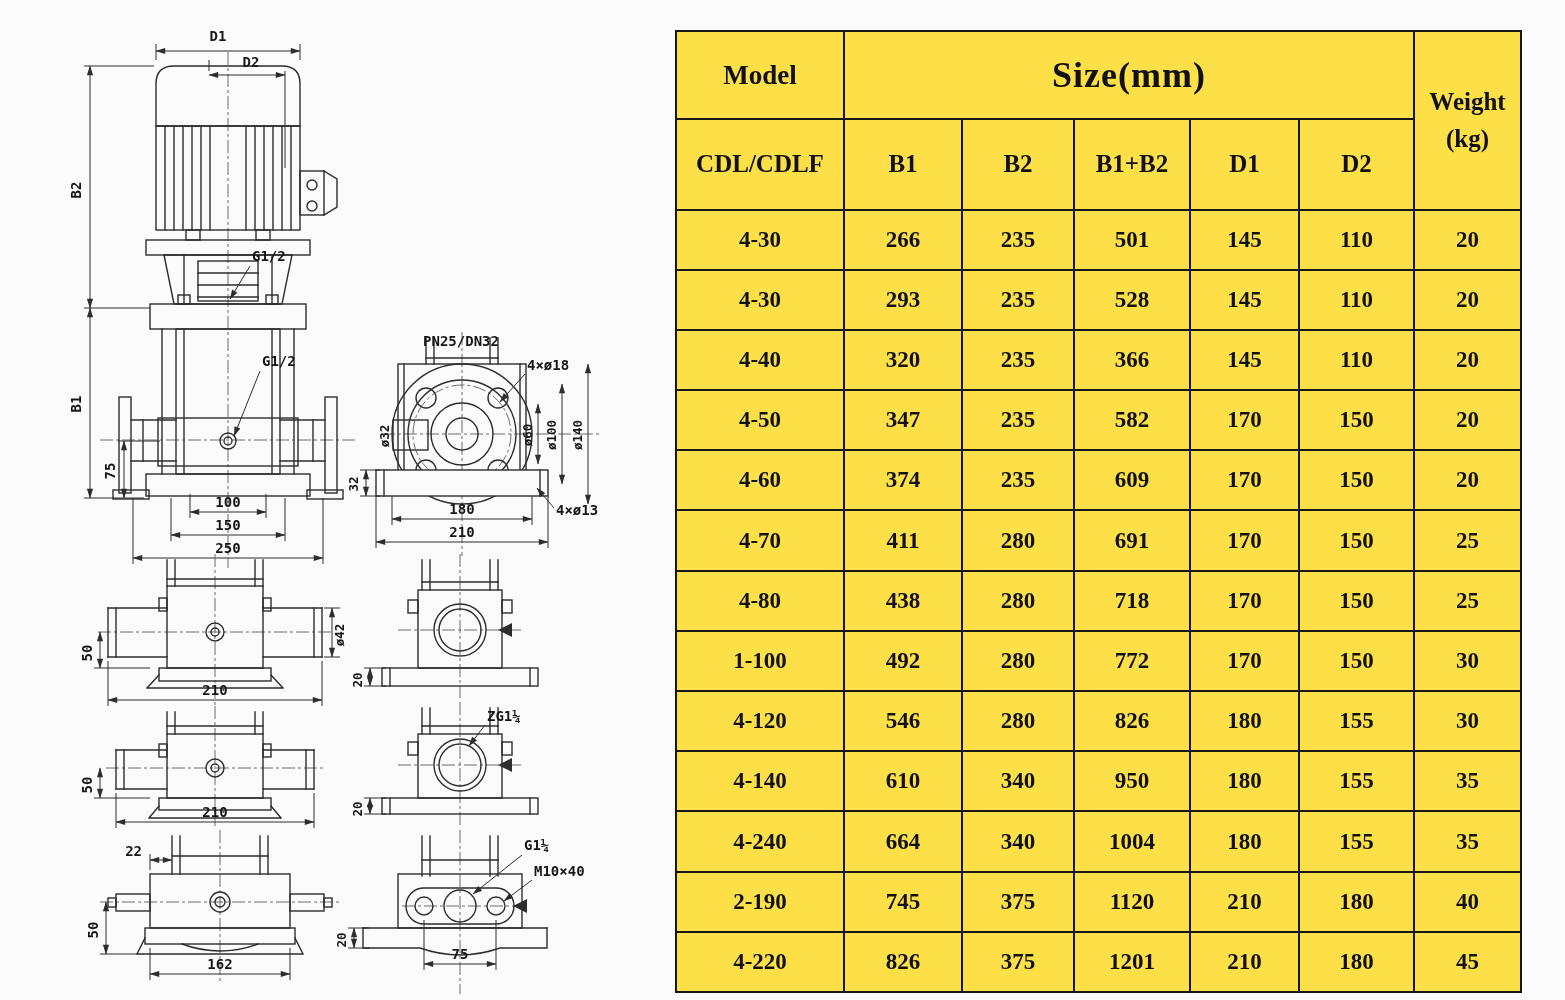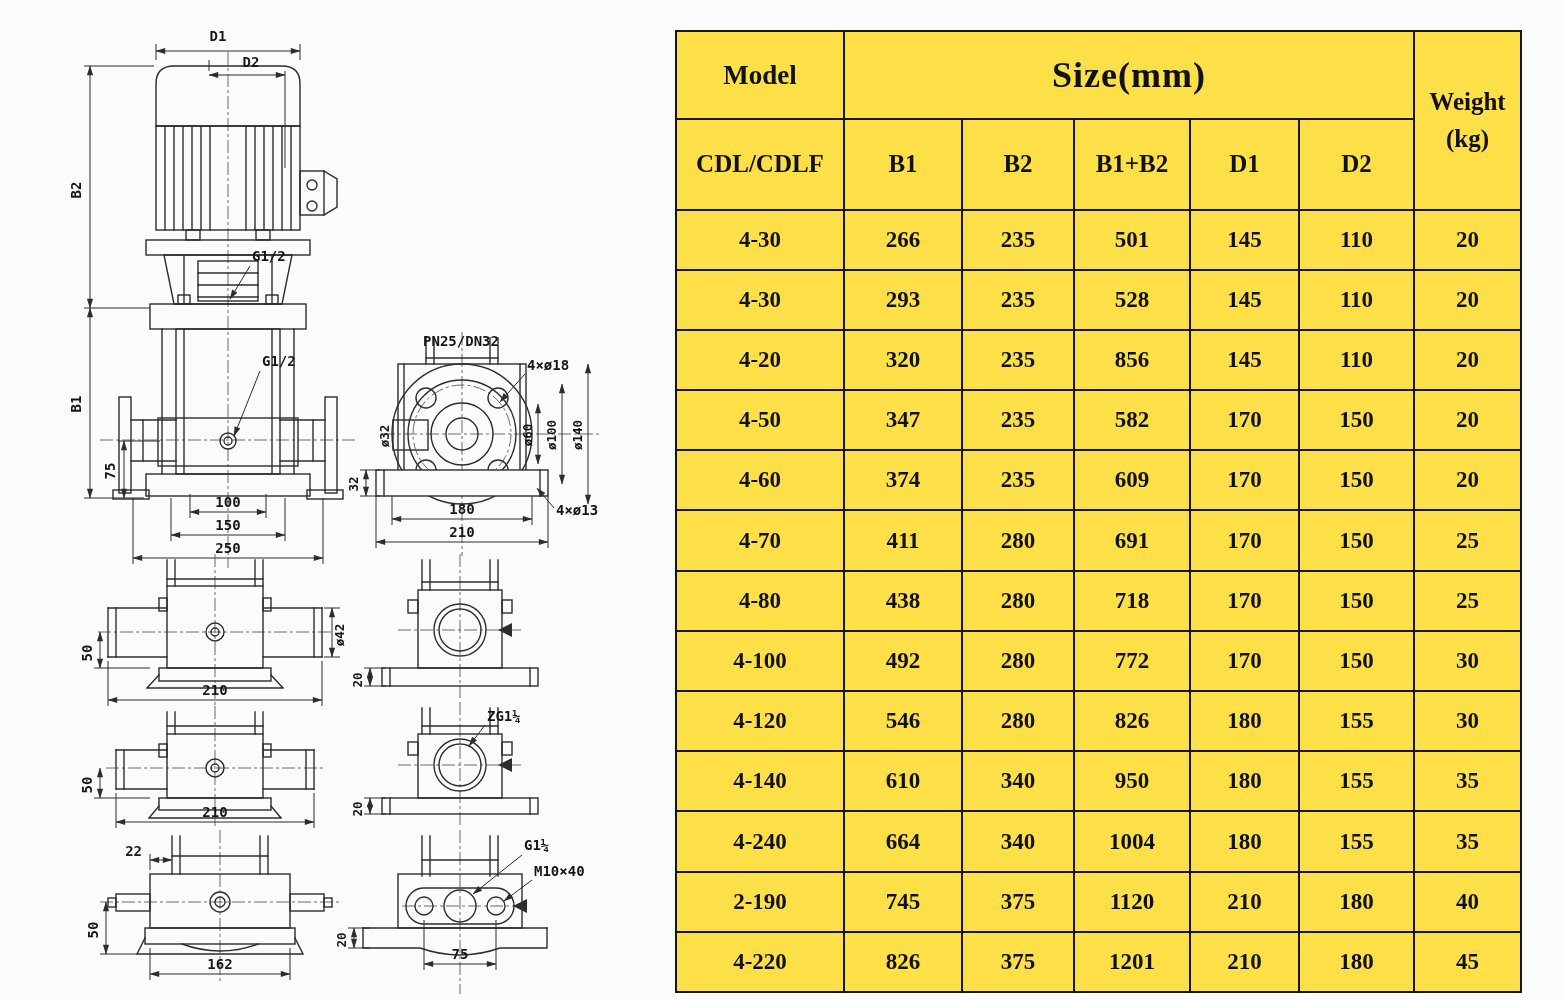--- a/index.html
+++ b/index.html
@@ -404,24 +404,24 @@
       <tr class="dr">
         <td class="cell">4-30</td>
         <td class="cell">293</td>
         <td class="cell">235</td>
         <td class="cell">528</td>
         <td class="cell">145</td>
         <td class="cell">110</td>
         <td class="cell">20</td>
       </tr>
       <tr class="dr">
-        <td class="cell">4-20</td>
+        <td class="cell">4-40</td>
         <td class="cell">320</td>
         <td class="cell">235</td>
-        <td class="cell">856</td>
+        <td class="cell">366</td>
         <td class="cell">145</td>
         <td class="cell">110</td>
         <td class="cell">20</td>
       </tr>
       <tr class="dr">
         <td class="cell">4-50</td>
         <td class="cell">347</td>
         <td class="cell">235</td>
         <td class="cell">582</td>
         <td class="cell">170</td>
@@ -449,21 +449,21 @@
       <tr class="dr">
         <td class="cell">4-80</td>
         <td class="cell">438</td>
         <td class="cell">280</td>
         <td class="cell">718</td>
         <td class="cell">170</td>
         <td class="cell">150</td>
         <td class="cell">25</td>
       </tr>
       <tr class="dr">
-        <td class="cell">4-100</td>
+        <td class="cell">1-100</td>
         <td class="cell">492</td>
         <td class="cell">280</td>
         <td class="cell">772</td>
         <td class="cell">170</td>
         <td class="cell">150</td>
         <td class="cell">30</td>
       </tr>
       <tr class="dr">
         <td class="cell">4-120</td>
         <td class="cell">546</td>

